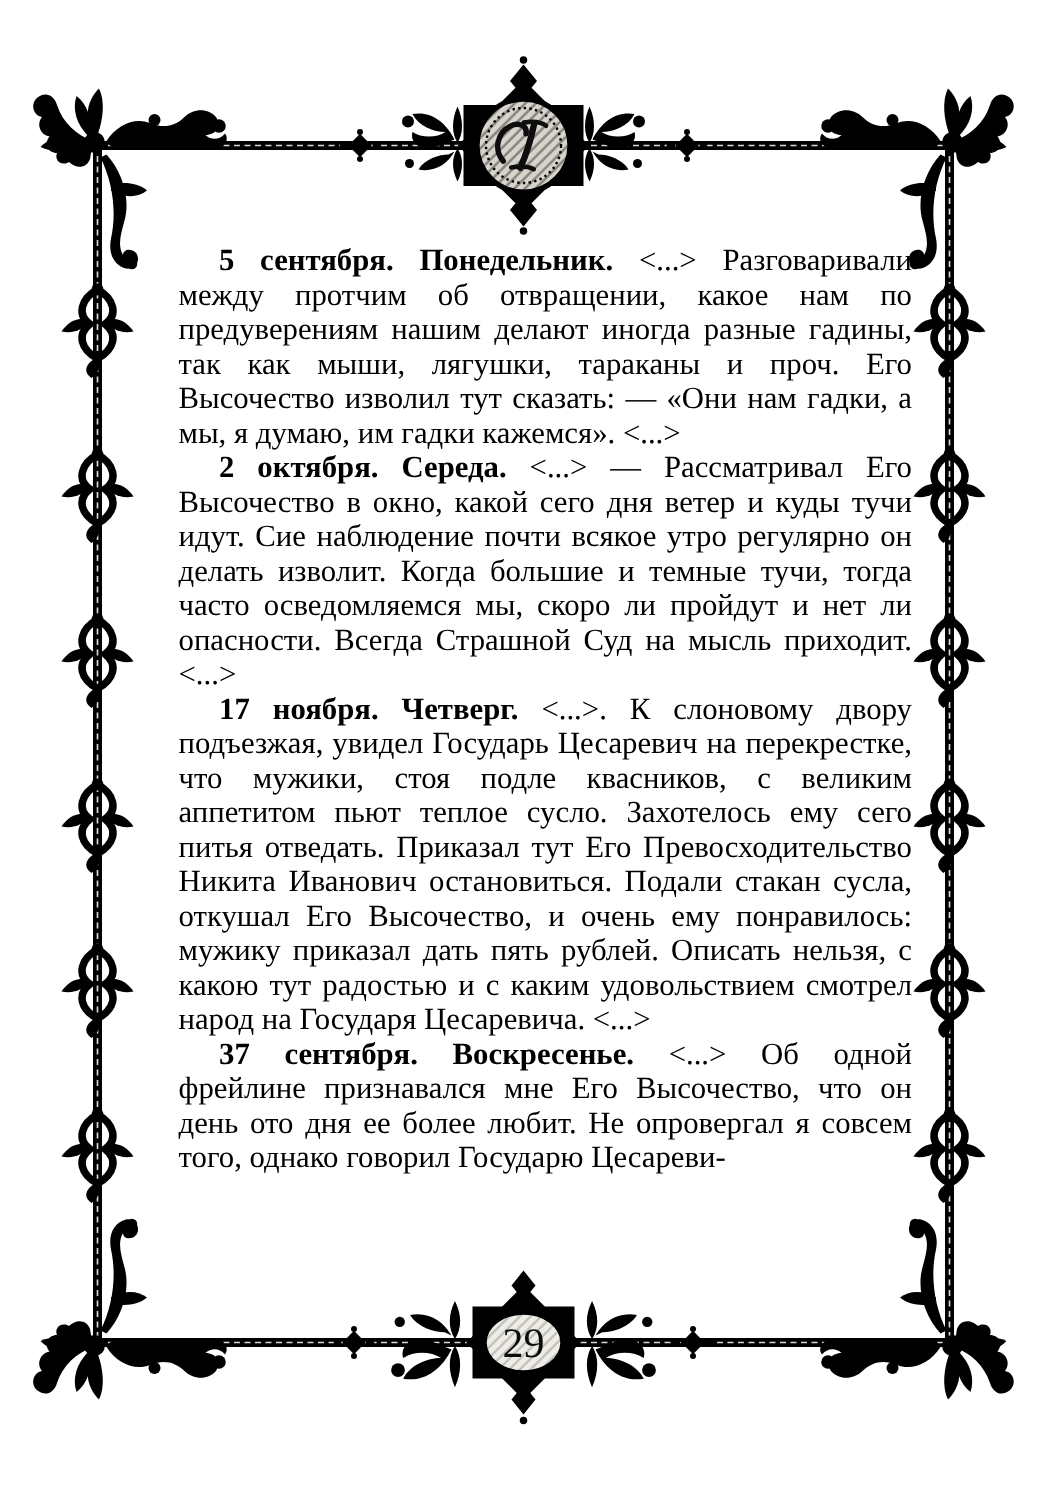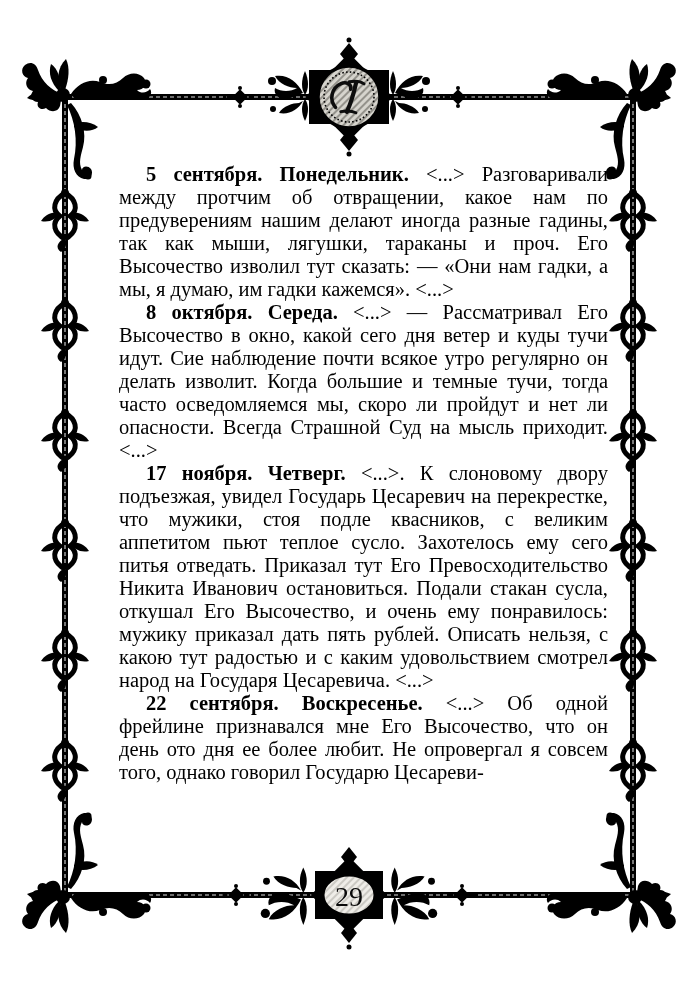--- a/index.html
+++ b/index.html
@@ -150,18 +150,18 @@
       <path d="M0,-48 L8,-38 L0,-28 L-8,-38 Z" fill="#000"></path>
       <path d="M0,48 L8,38 L0,28 L-8,38 Z" fill="#000"></path>
       <circle cy="52" r="2.5" fill="#000"></circle>
       <ellipse rx="26" ry="20" fill="url(#hatchLight)" stroke="#000" stroke-width="3"></ellipse>
       <text x="0" y="1" text-anchor="middle" dominant-baseline="central" font-family="Liberation Serif, serif" font-size="28" fill="#0b0b0b">29</text>
     </g>
   </svg>
 
   <main class="text-block">
     <p><b class="runin">5 сентября. Понедельник.</b> <span>&lt;...&gt; Разговаривали между протчим об отвращении, какое нам по предуверениям нашим делают иногда разные гадины, так как мыши, лягушки, тараканы и проч. Его Высочество изволил тут сказать: — «Они нам гадки, а мы, я думаю, им гадки кажемся». &lt;...&gt;</span></p>
-    <p><b class="runin">8 октября. Середа.</b> <span>&lt;...&gt; — Рассматривал Его Высочество в окно, какой сего дня ветер и куды тучи идут. Сие наблюдение почти всякое утро регулярно он делать изволит. Когда большие и темные тучи, тогда часто осведомляемся мы, скоро ли пройдут и нет ли опасности. Всегда Страшной Суд на мысль приходит. &lt;...&gt;</span></p>
+    <p><b class="runin">2 октября. Середа.</b> <span>&lt;...&gt; — Рассматривал Его Высочество в окно, какой сего дня ветер и куды тучи идут. Сие наблюдение почти всякое утро регулярно он делать изволит. Когда большие и темные тучи, тогда часто осведомляемся мы, скоро ли пройдут и нет ли опасности. Всегда Страшной Суд на мысль приходит. &lt;...&gt;</span></p>
     <p><b class="runin">17 ноября. Четверг.</b> <span>&lt;...&gt;. К слоновому двору подъезжая, увидел Государь Цесаревич на перекрестке, что мужики, стоя подле квасников, с великим аппетитом пьют теплое сусло. Захотелось ему сего питья отведать. Приказал тут Его Превосходительство Никита Иванович остановиться. Подали стакан сусла, откушал Его Высочество, и очень ему понравилось: мужику приказал дать пять рублей. Описать нельзя, с какою тут радостью и с каким удовольствием смотрел народ на Государя Цесаревича. &lt;...&gt;</span></p>
-    <p><b class="runin">22 сентября. Воскресенье.</b> <span>&lt;...&gt; Об одной фрейлине признавался мне Его Высочество, что он день ото дня ее более любит. Не опровергал я совсем того, однако говорил Государю Цесареви-</span></p>
+    <p><b class="runin">37 сентября. Воскресенье.</b> <span>&lt;...&gt; Об одной фрейлине признавался мне Его Высочество, что он день ото дня ее более любит. Не опровергал я совсем того, однако говорил Государю Цесареви-</span></p>
   </main>
 
 </div>
 
 </body></html>

